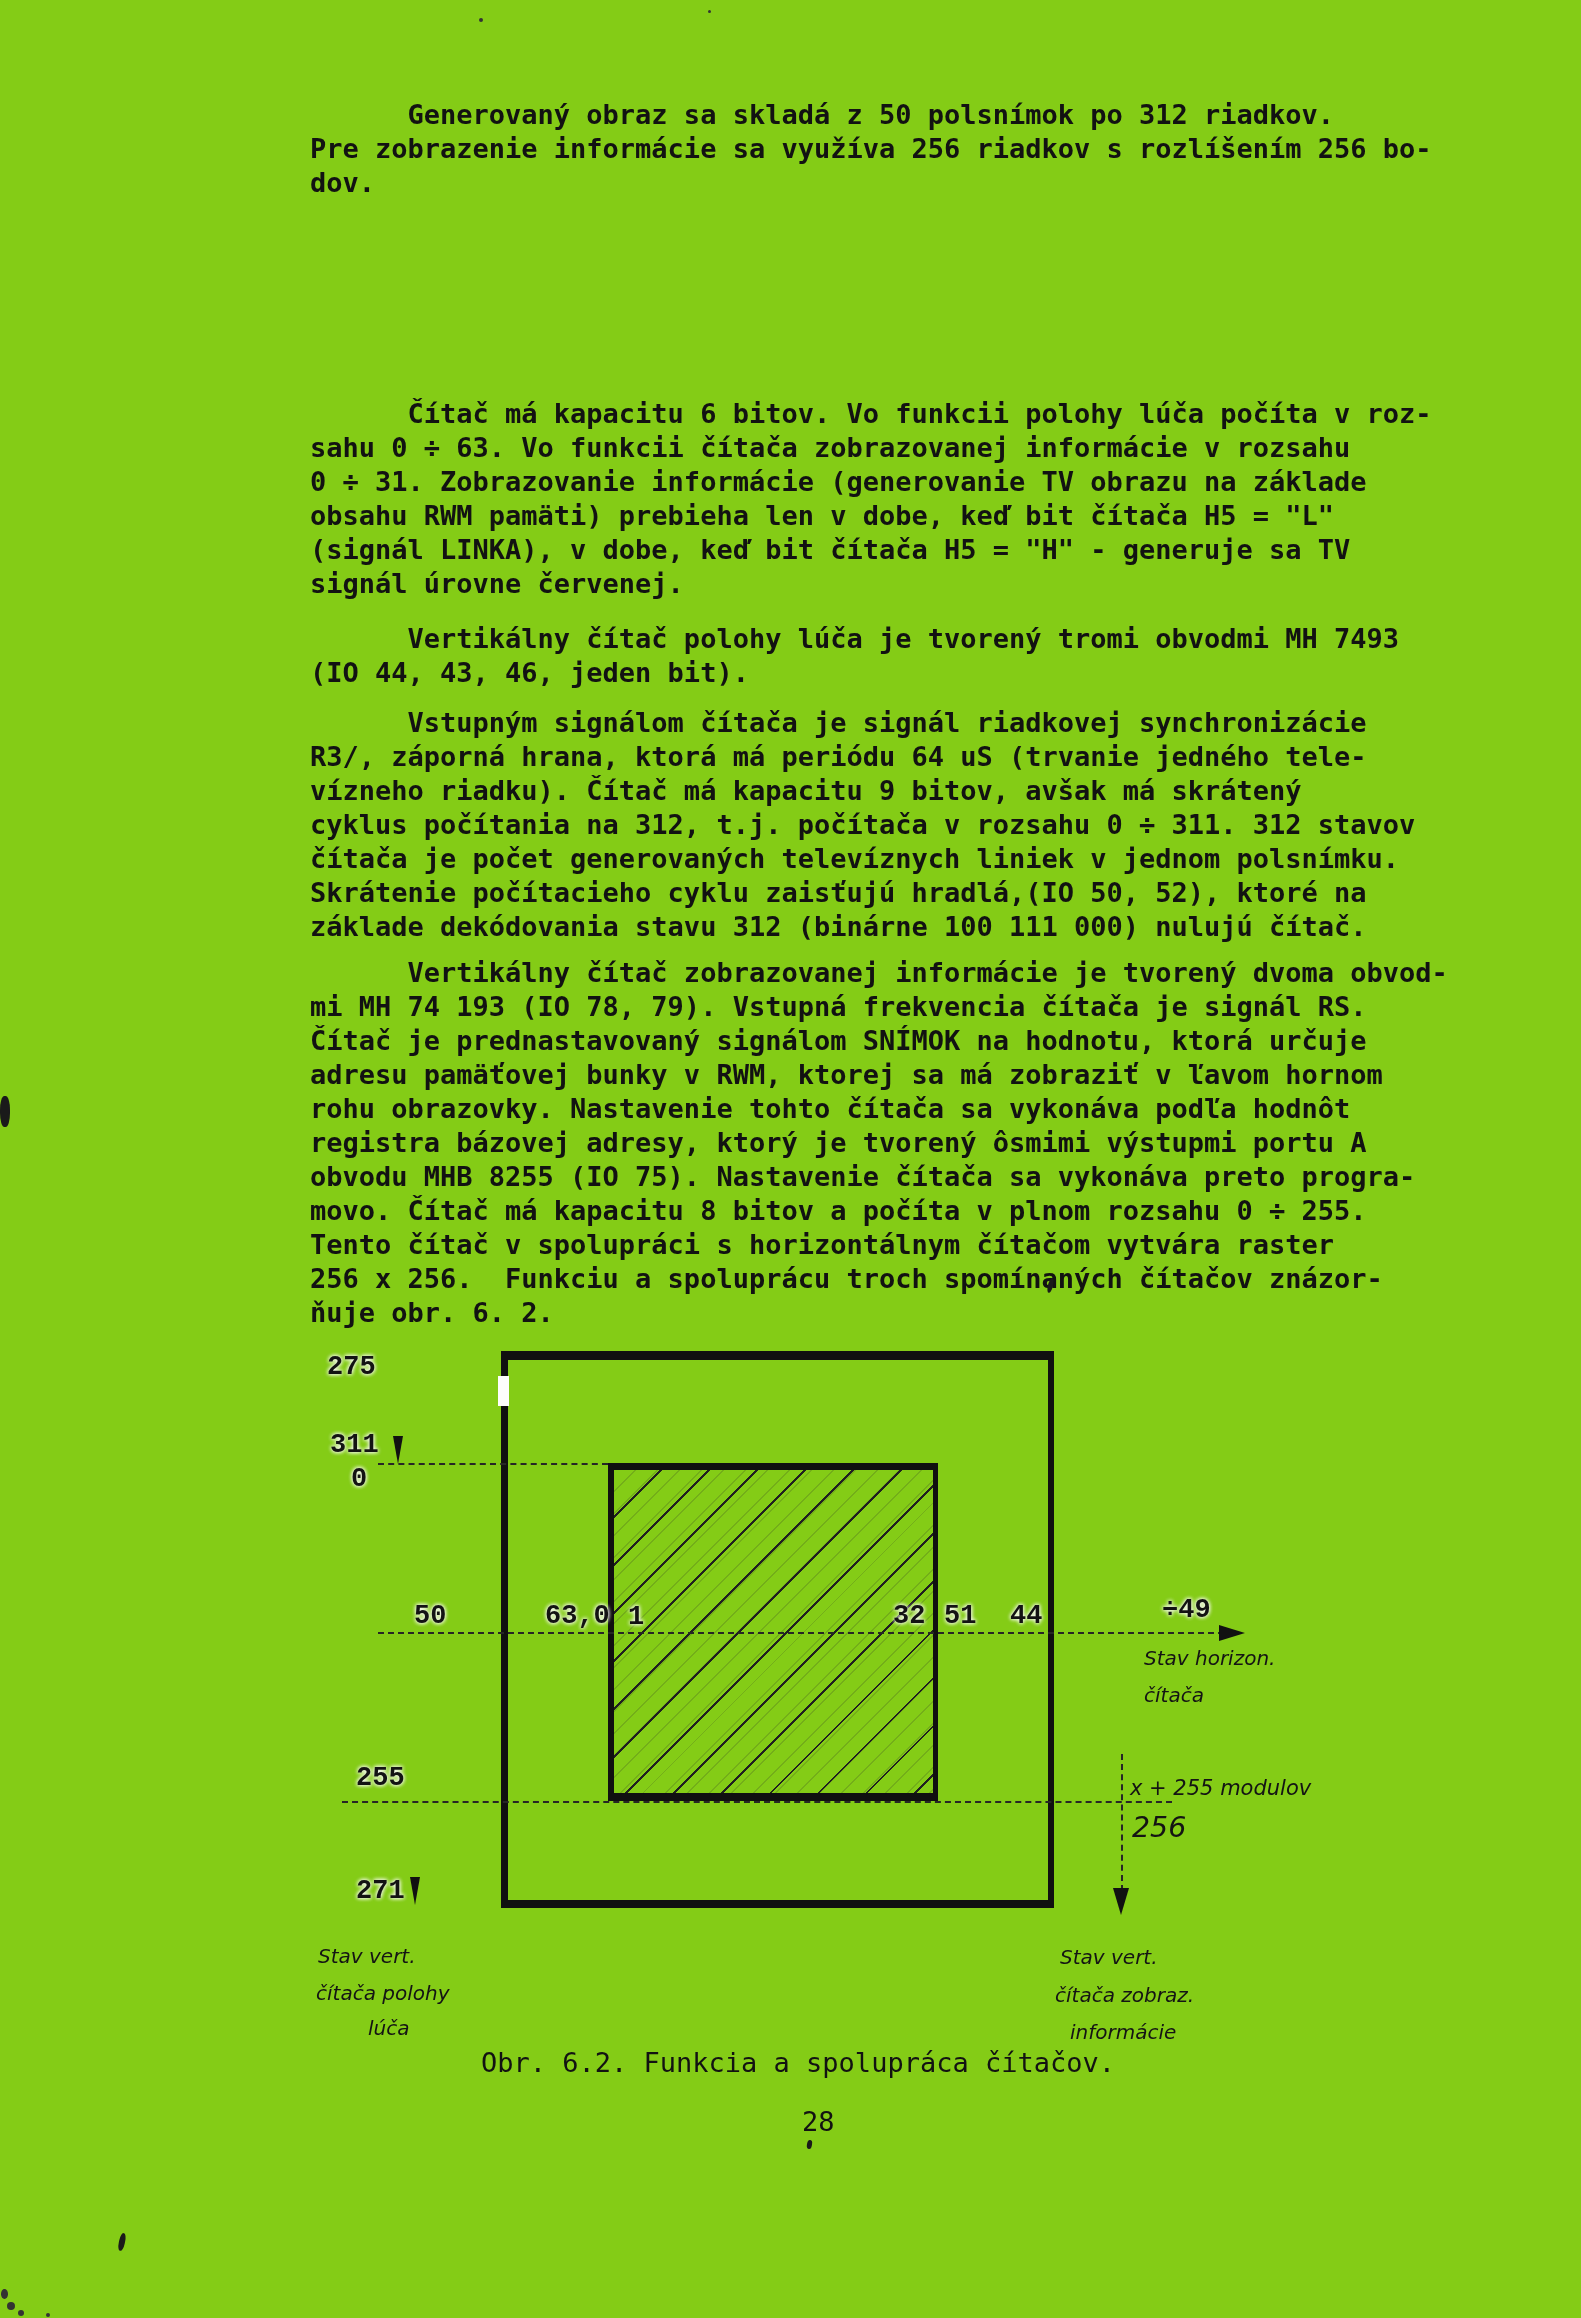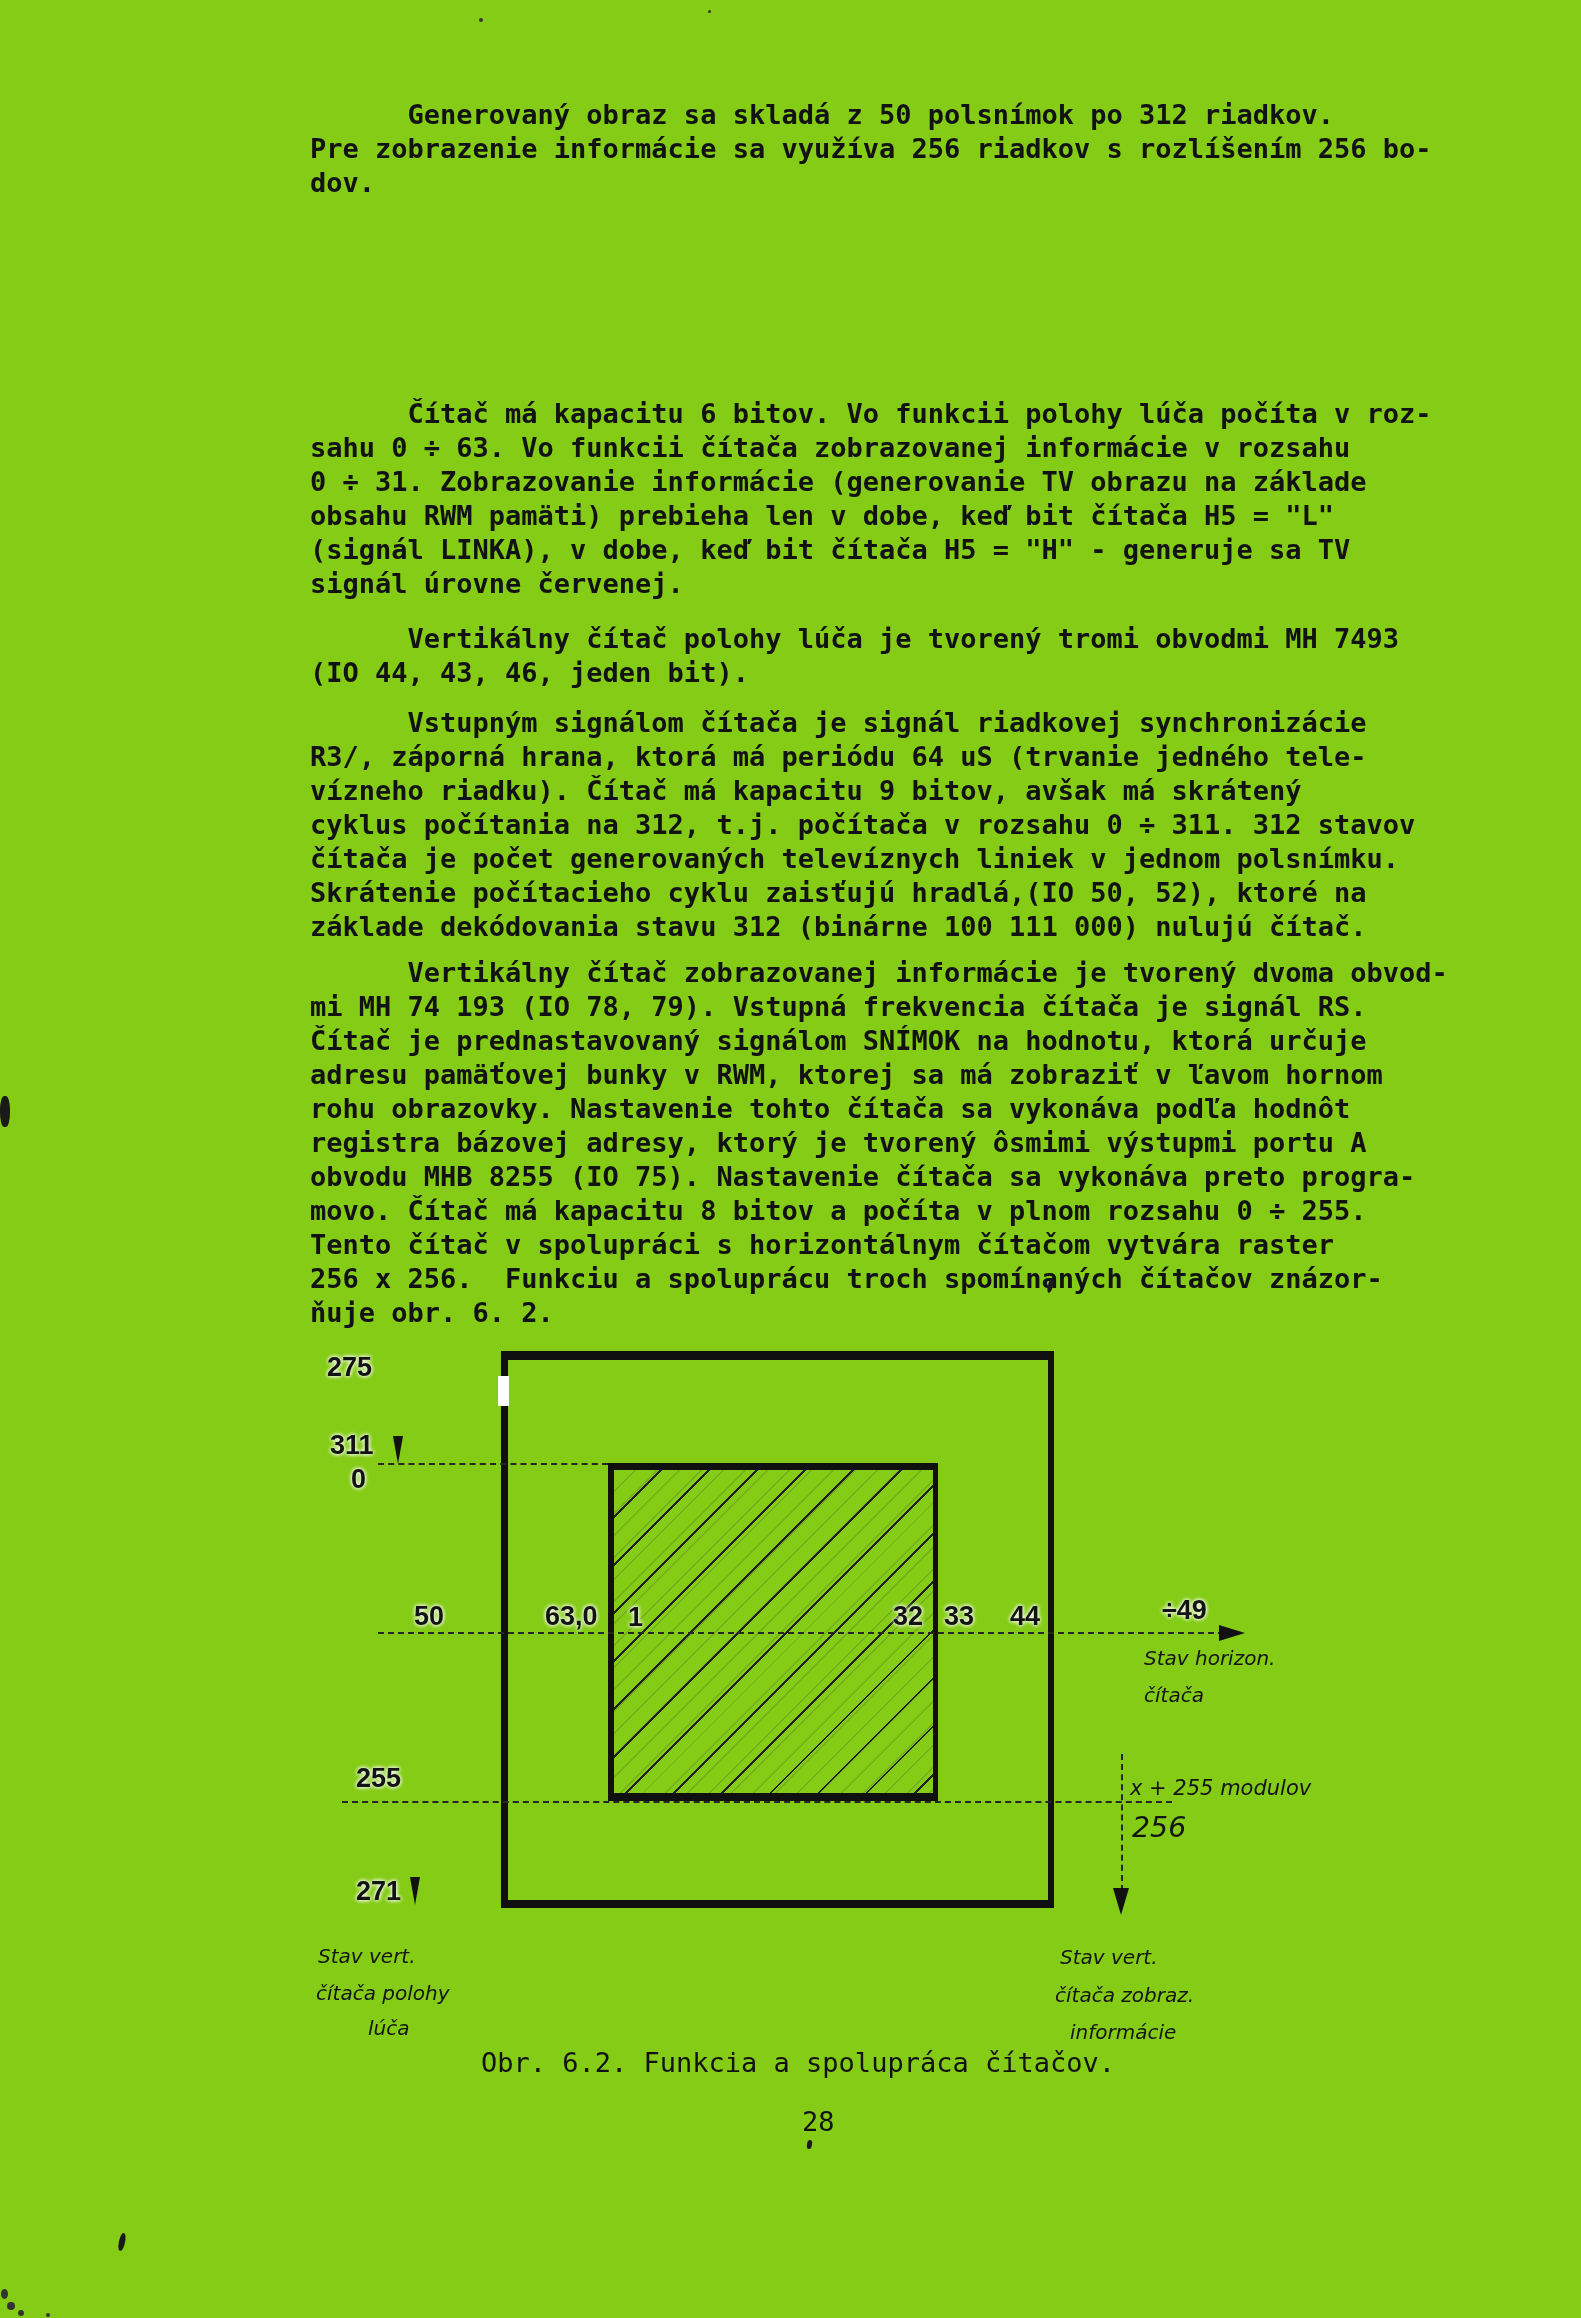--- a/index.html
+++ b/index.html
@@ -43,21 +43,21 @@
   }
   .border-gap { position:absolute; background:#fdfdfb; }
   .hdash { position:absolute; height:0; border-top:2px dashed #262626; }
   .vdash { position:absolute; width:0; border-left:2px dashed #262626; }
   .arr-down { position:absolute; width:0; height:0; border-left:5.4px solid transparent; border-right:5.4px solid transparent; border-top:28.4px solid #111; }
   .arr-right { position:absolute; width:0; height:0; border-top:8.8px solid transparent; border-bottom:8.8px solid transparent; border-left:26px solid #111; }
   .arr-down-big { position:absolute; width:0; height:0; border-left:8.1px solid transparent; border-right:8.1px solid transparent; border-top:27px solid #111; }
   
   .dnum {
     position:absolute;
-    font-family:Liberation Sans, sans-serif;
+    font-family:Liberation Mono, monospace;
     font-weight:600;
     font-size:27px;
     line-height:30px;
     white-space:pre;
     color:#131313;
     text-shadow:0 0 4.1px #fdfdfb, 0 0 4.1px #fdfdfb;
   }
   
   .hand {
     position:absolute;
@@ -126,21 +126,21 @@
     <div class="dnum" style="left:327px; top:1352px;">275</div>
     <div class="dnum" style="left:330px; top:1430px;">311</div>
     <div class="dnum" style="left:351px; top:1464px;">0</div>
     <div class="dnum" style="left:356px; top:1763px;">255</div>
     <div class="dnum" style="left:356px; top:1876px;">271</div>
 
     <div class="dnum" style="left:414px;  top:1601px;">50</div>
     <div class="dnum" style="left:545px;  top:1601px;">63,0</div>
     <div class="dnum" style="left:628px;  top:1602px;">1</div>
     <div class="dnum" style="left:893px; top:1601px;">32</div>
-    <div class="dnum" style="left:944px; top:1601px;">33</div>
+    <div class="dnum" style="left:944px; top:1601px;">51</div>
     <div class="dnum" style="left:1010px; top:1601px;">44</div>
     <div class="dnum" style="left:1162px; top:1595px;">÷49</div>
 
     <div class="hand" style="left:1144px; top:1640px;">Stav horizon.
 čítača</div>
 
     <div class="hand" style="left:1130px; top:1770px; font-size:21px;">x + 255 modulov</div>
     <div class="hand" style="left:1132px; top:1809px; font-size:28.4px;">256</div>
 
     <div class="hand" style="left:318px; top:1938px;">Stav vert.</div>

